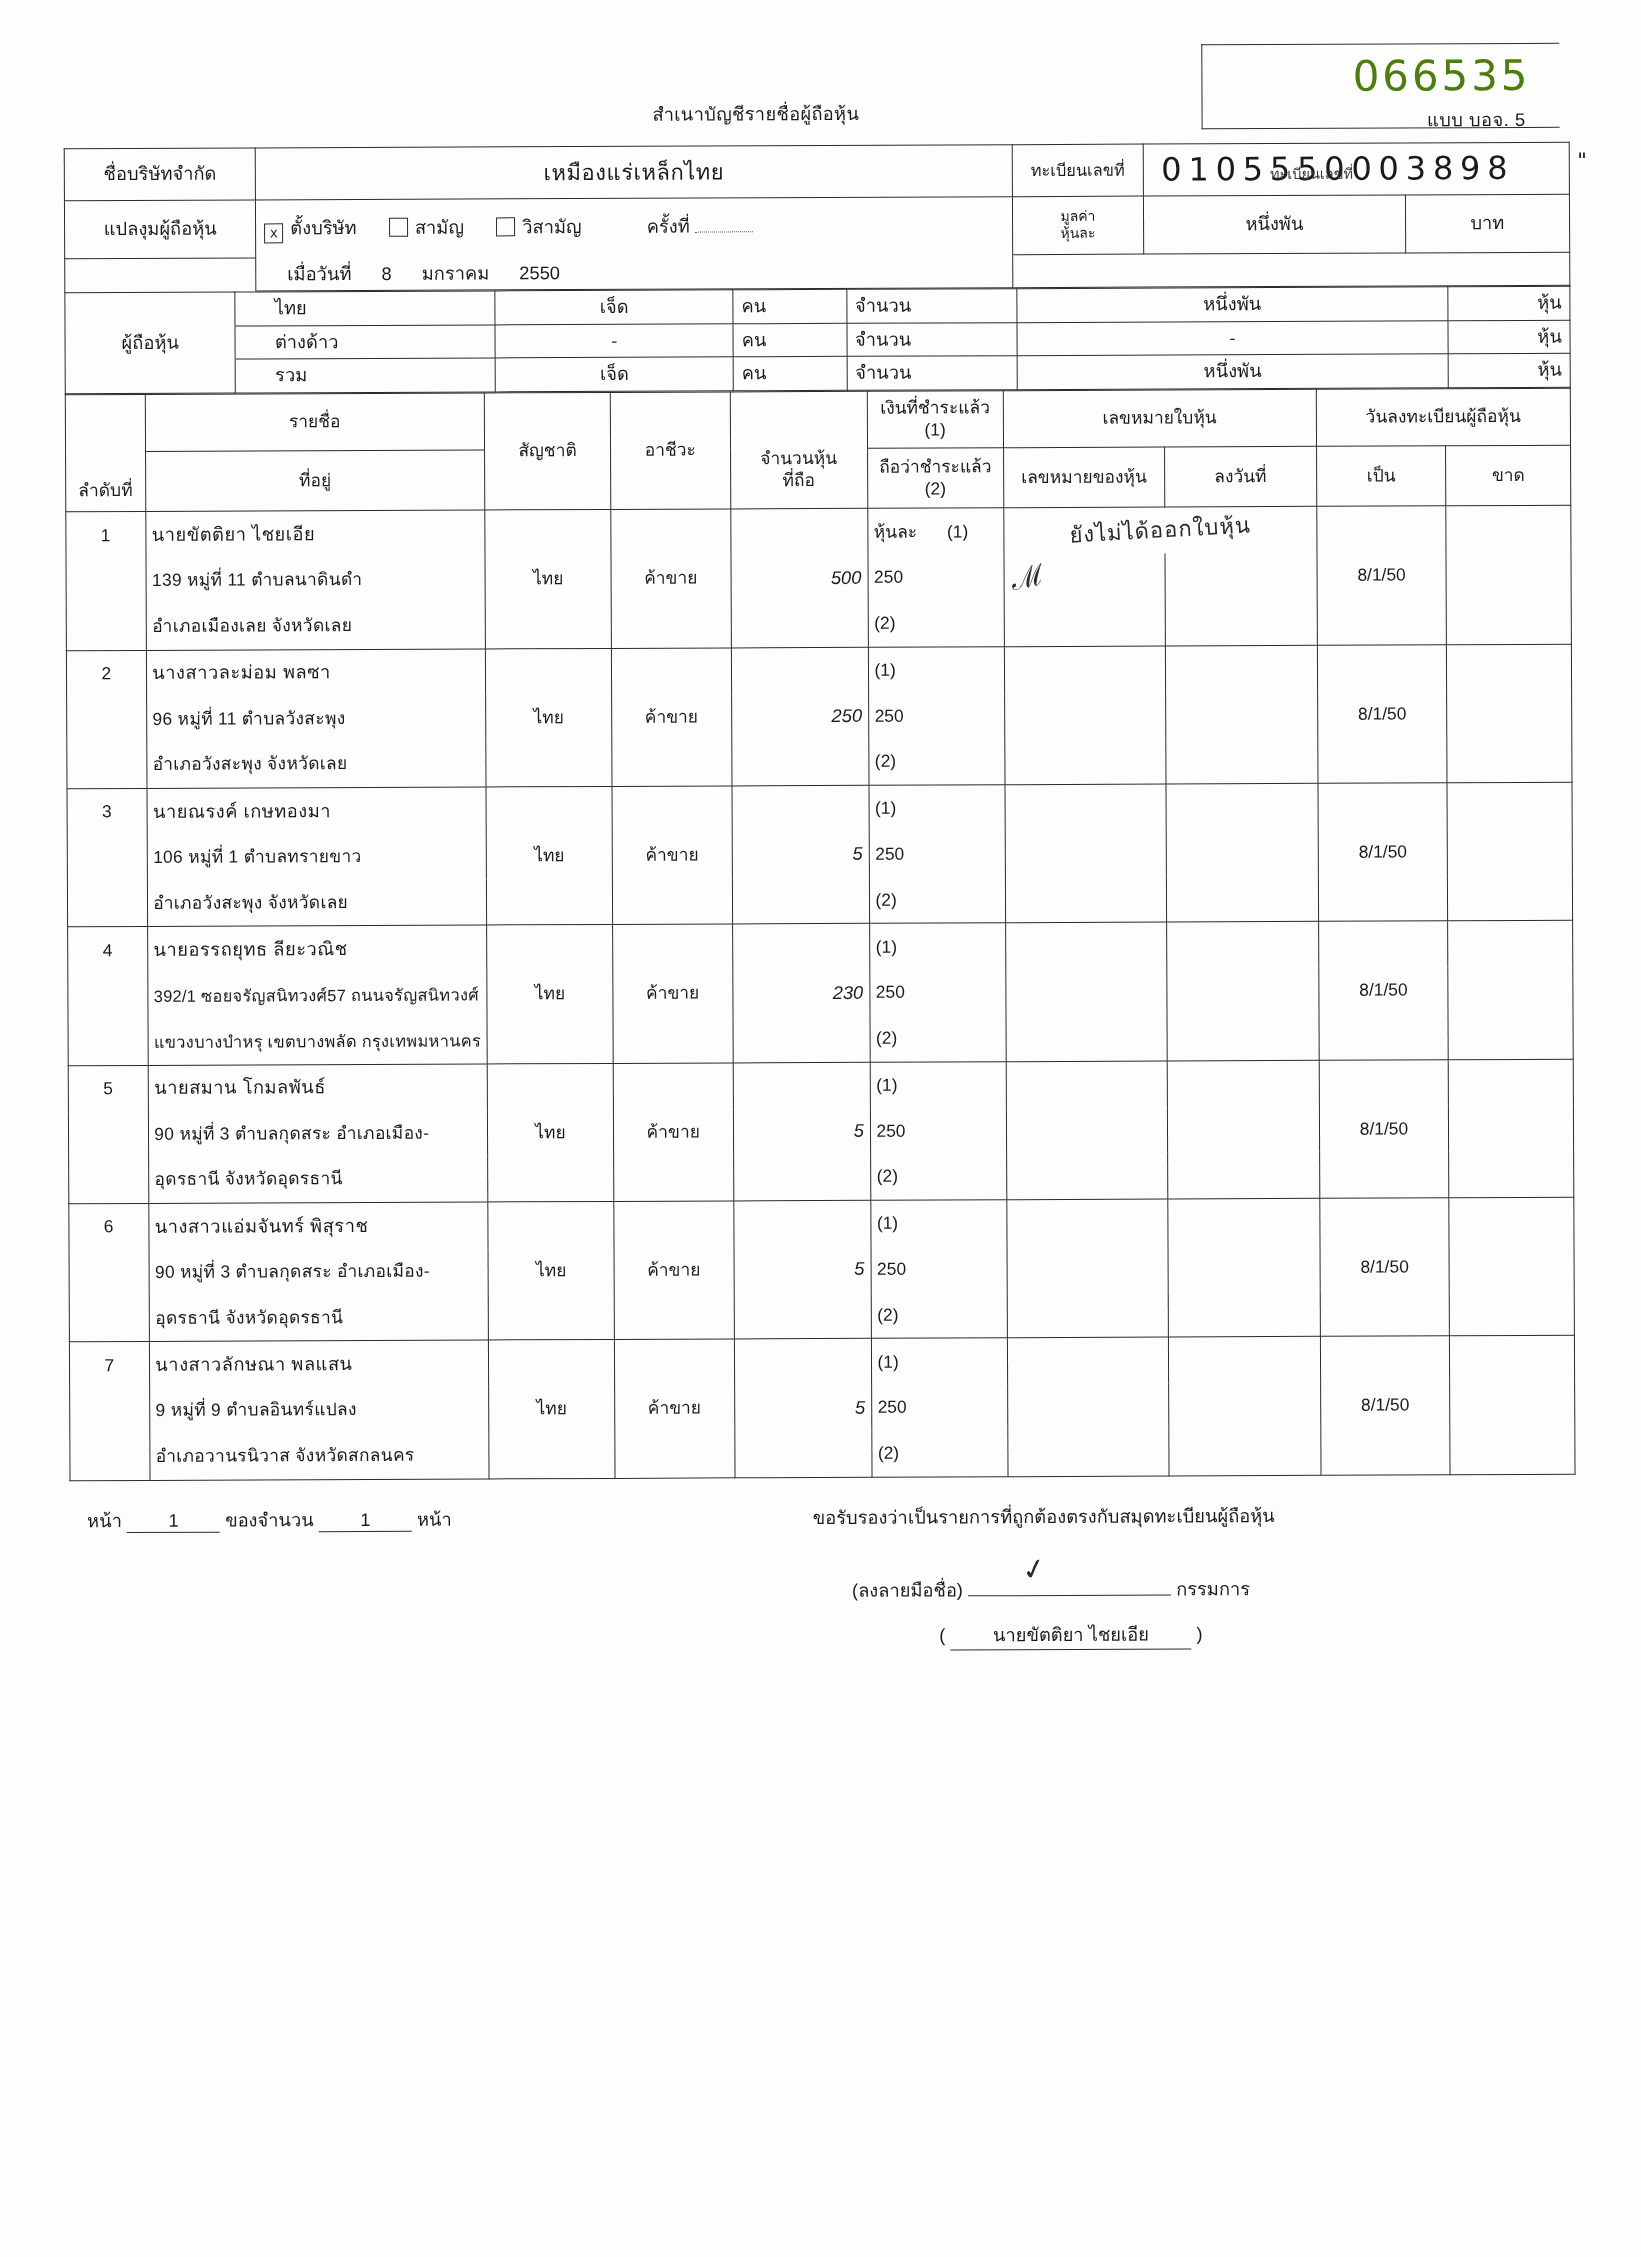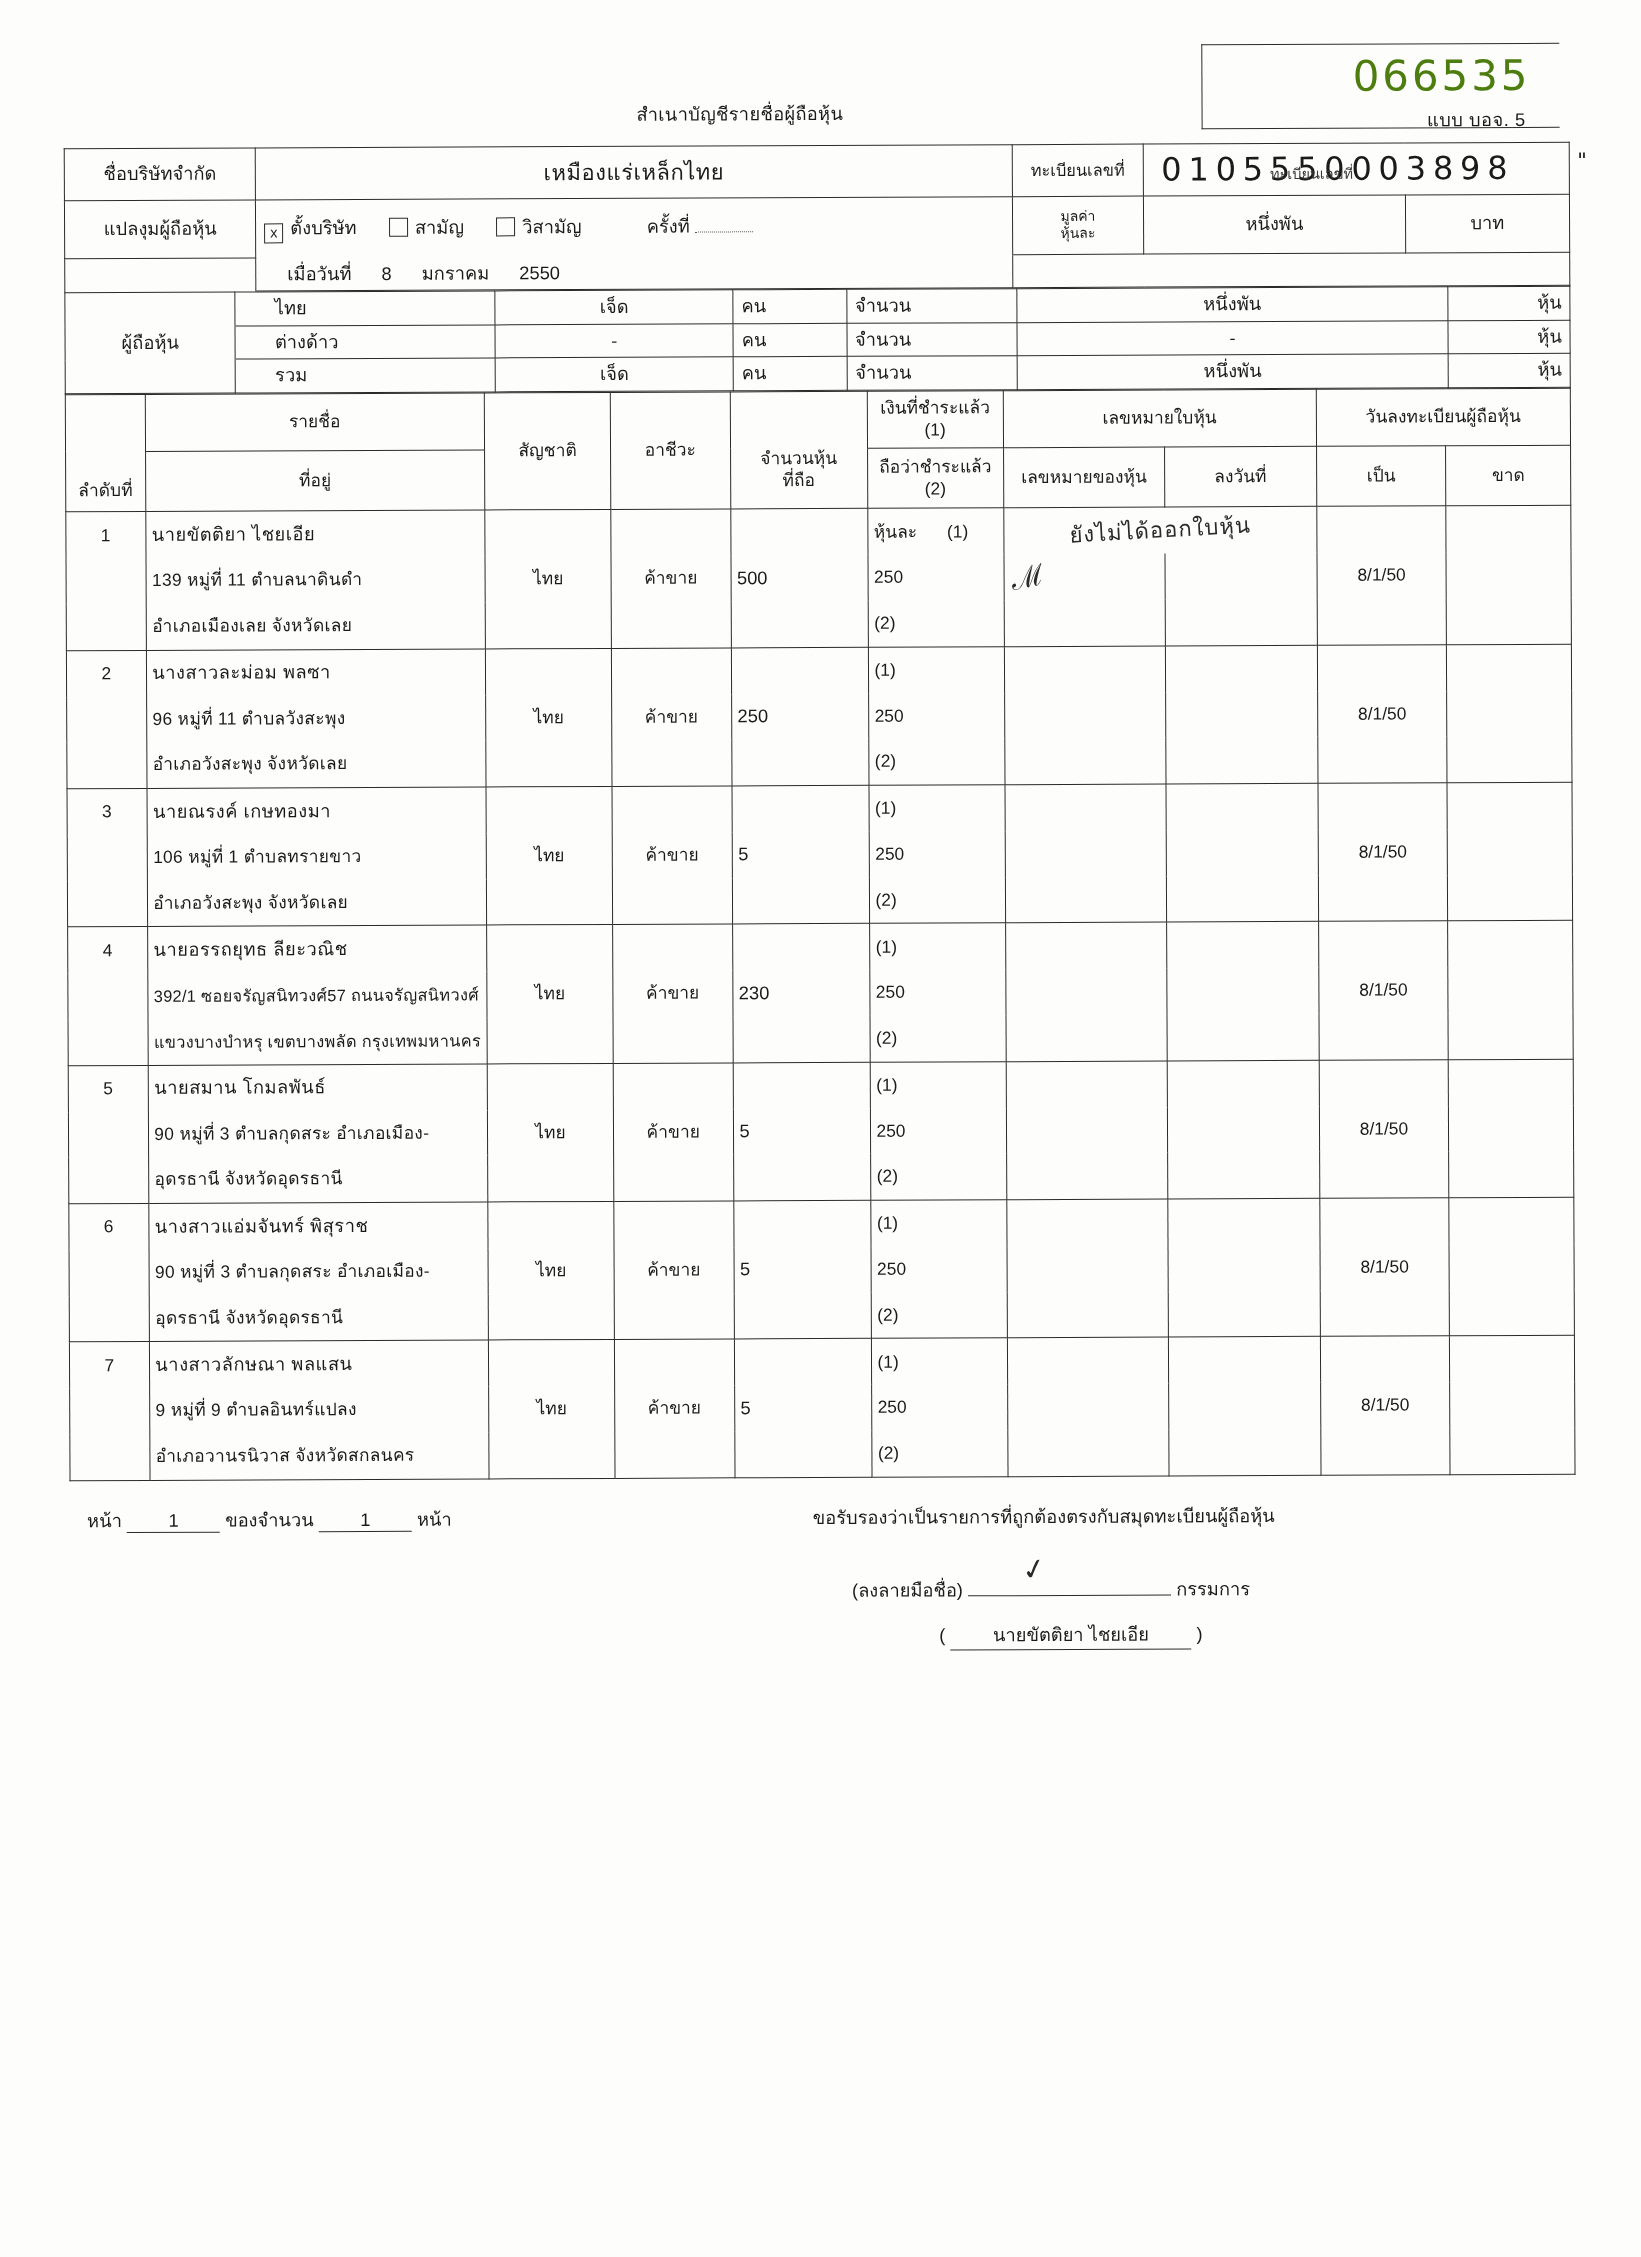--- a/index.html
+++ b/index.html
@@ -32,21 +32,21 @@
     width: 1506px;
   }
 
   
   .top-row {
     position: relative;
     height: 87px;
   }
   .form-caption {
     position: absolute;
-    left: 573px;
+    left: 589px;
     top: 41px;
     font-size: 18.3px;
     letter-spacing: 0.3px;
   }
   .stamp-box {
     position: absolute;
     right: 9.7px;
     top: -11.6px;
     width: 357px;
     height: 83px;
@@ -180,22 +180,23 @@
     font-size: 18.3px;
     letter-spacing: 0.5px;
     white-space: nowrap;
   }
   .r-addr {
     font-size: 17.4px;
     letter-spacing: 0.3px;
     white-space: nowrap;
   }
   .num-ctr {
-    text-align: left;
+    text-align: right;
     font-size: 18.3px;
+    font-style: italic;
   }
   .paid-ctr {
     text-align: left;
     font-size: 17.4px;
   }
   .seq {
     text-align: center;
     font-size: 17.4px;
   }
   .note-nocert {

